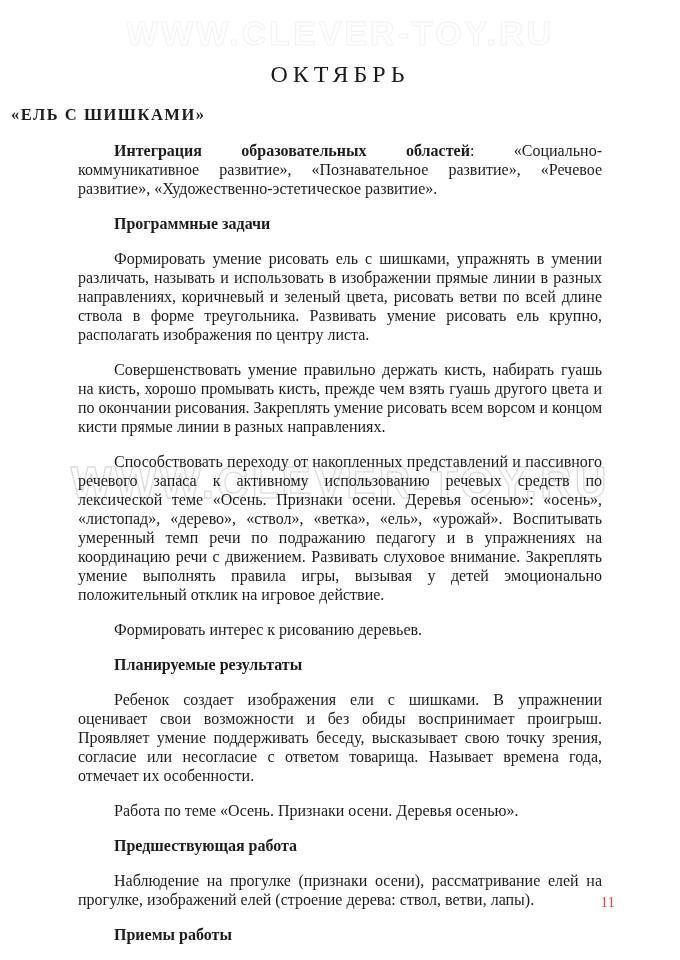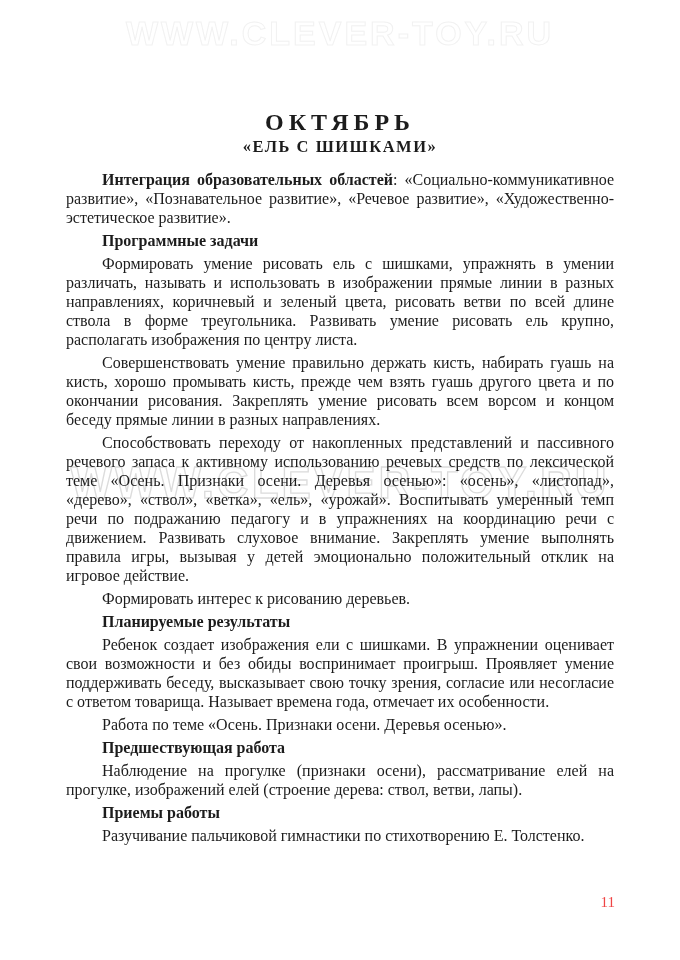--- a/index.html
+++ b/index.html
@@ -33,47 +33,48 @@
   .watermark-top {
     top: 14px;
     font-size: 34px;
     -webkit-text-stroke: 1px #f0f0f0;
     opacity: .9;
   }
   .watermark-mid { top: 458px; }
   .title {
     position: relative; z-index: 1;
     margin: 0;
-    padding-top: 108px;
+    padding-top: 60px;
     text-align: center;
     font-size: 24px;
-    font-weight: bold;
+    font-weight: normal;
     letter-spacing: 5px;
     line-height: 28px;
   }
   .subtitle {
     position: relative; z-index: 1;
-    margin: 1px 0 0 0;
-    text-align: center;
+    margin: 17px 0 0 0;
+    text-align: left;
     font-size: 16.5px;
     font-weight: bold;
     letter-spacing: 1.5px;
     line-height: 20px;
+    padding-left: 11px;
   }
   .content {
     position: relative; z-index: 1;
     margin: 13px 62px 0 62px;
     font-size: 16px;
     line-height: 19px;
     text-align: justify;
     hyphens: auto;
     -webkit-hyphens: auto;
   }
   .para {
-    margin: 4px;
+    margin: 16px;
     text-indent: 36px;
     font-family: Liberation Serif, serif;
   }
   .para.heading { font-weight: bold; }
   .page-number {
     position: absolute;
     top: 893px;
     right: 65px;
     z-index: 1;
     font-size: 15px;
@@ -86,21 +87,21 @@
 
 <div class="page">
   <div class="watermark watermark-top">WWW.CLEVER-TOY.RU</div>
   <div class="watermark watermark-mid">WWW.CLEVER-TOY.RU</div>
   <h1 class="title">ОКТЯБРЬ</h1>
   <h2 class="subtitle">«ЕЛЬ С ШИШКАМИ»</h2>
   <div class="content">
       <p class="para"><b>Интеграция образовательных областей</b>: «Социально-коммуникативное развитие», «Познавательное развитие», «Речевое развитие», «Художественно-эстетическое развитие».</p>
       <p class="para heading">Программные задачи</p>
       <p class="para">Формировать умение рисовать ель с шишками, упражнять в умении различать, называть и использовать в изображении прямые линии в разных направлениях, коричневый и зеленый цвета, рисовать ветви по всей длине ствола в форме треугольника. Развивать умение рисовать ель крупно, располагать изображения по центру листа.</p>
-      <p class="para">Совершенствовать умение правильно держать кисть, набирать гуашь на кисть, хорошо промывать кисть, прежде чем взять гуашь другого цвета и по окончании рисования. Закреплять умение рисовать всем ворсом и концом беседу прямые линии в разных направлениях.</p>
+      <p class="para">Совершенствовать умение правильно держать кисть, набирать гуашь на кисть, хорошо промывать кисть, прежде чем взять гуашь другого цвета и по окончании рисования. Закреплять умение рисовать всем ворсом и концом кисти прямые линии в разных направлениях.</p>
       <p class="para">Способствовать переходу от накопленных представлений и пассивного речевого запаса к активному использованию речевых средств по лексической теме «Осень. Признаки осени. Деревья осенью»: «осень», «листопад», «дерево», «ствол», «ветка», «ель», «урожай». Воспитывать умеренный темп речи по подражанию педагогу и в упражнениях на координацию речи с движением. Развивать слуховое внимание. Закреплять умение выполнять правила игры, вызывая у детей эмоционально положительный отклик на игровое действие.</p>
       <p class="para">Формировать интерес к рисованию деревьев.</p>
       <p class="para heading">Планируемые результаты</p>
       <p class="para">Ребенок создает изображения ели с шишками. В упражнении оценивает свои возможности и без обиды воспринимает проигрыш. Проявляет умение поддерживать беседу, высказывает свою точку зрения, согласие или несогласие с ответом товарища. Называет времена года, отмечает их особенности.</p>
       <p class="para">Работа по теме «Осень. Признаки осени. Деревья осенью».</p>
       <p class="para heading">Предшествующая работа</p>
       <p class="para">Наблюдение на прогулке (признаки осени), рассматривание елей на прогулке, изображений елей (строение дерева: ствол, ветви, лапы).</p>
       <p class="para heading">Приемы работы</p>
       <p class="para">Разучивание пальчиковой гимнастики по стихотворению Е. Толстенко.</p>
     </div>

